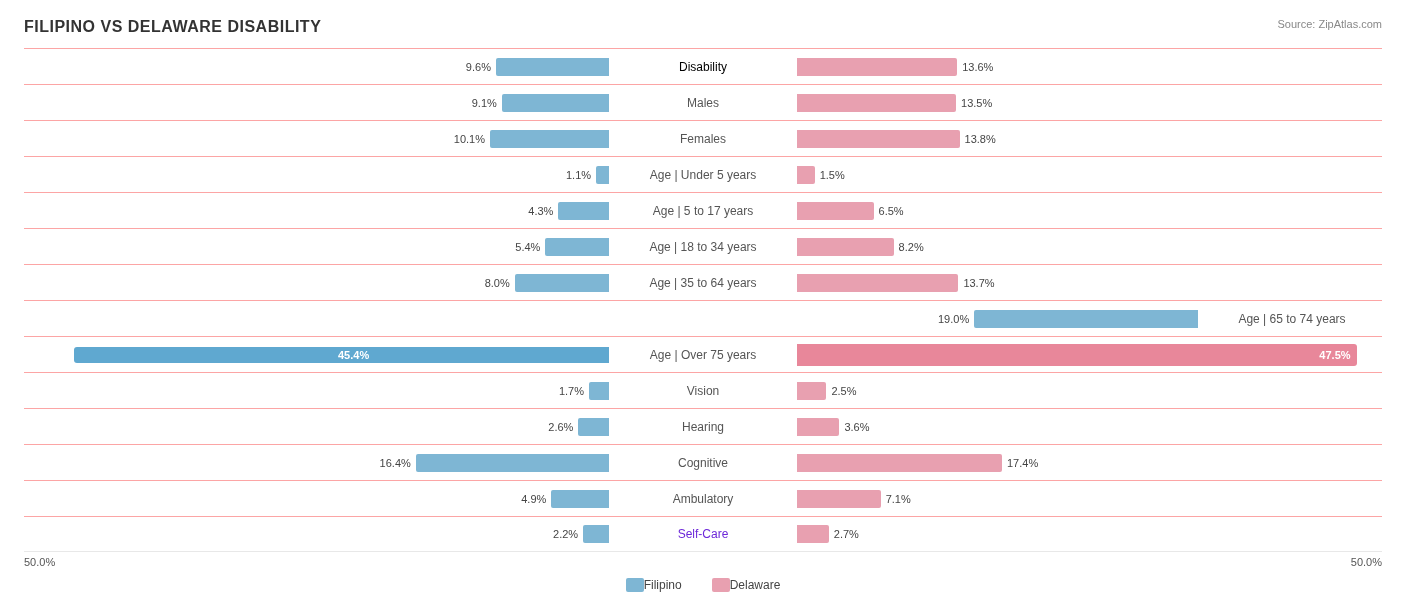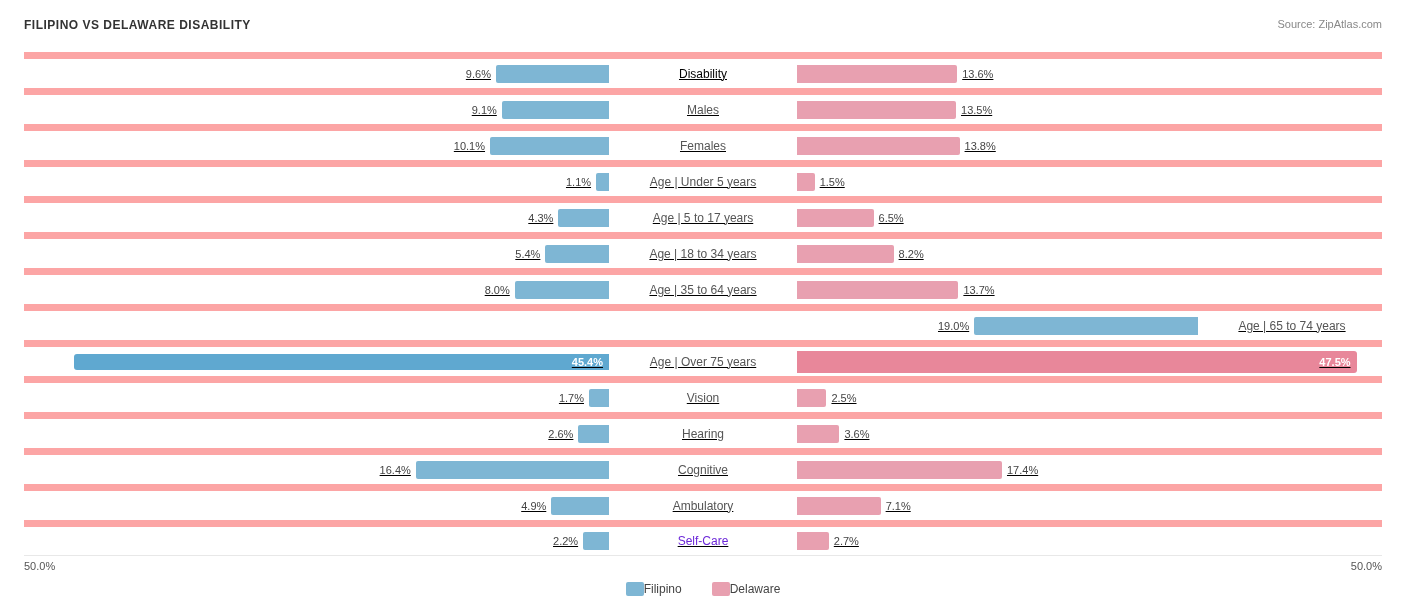--- a/index.html
+++ b/index.html
@@ -8,45 +8,44 @@
       font-family: Arial, sans-serif;
       width: 1406px;
       min-height: 612px;
     }
     .chart-container {
       width: 1406px;
       padding: 18px 24px 18px 24px;
       position: relative;
     }
     .chart-title {
-      font-size: 12px;
+      font-size: 16px;
       font-weight: bold;
       color: #333;
       text-transform: uppercase;
       letter-spacing: 0.5px;
-      margin-bottom: 20px;
+      margin-bottom: 12px;
     }
     .source {
       position: absolute;
       top: 18px;
       right: 24px;
       font-size: 11px;
       color: #888;
     }
     .chart-area {
       margin-top: 10px;
       position: relative;
     }
     .bar-row {
       display: flex;
       align-items: center;
       height: 36px;
       position: relative;
-      border-top: 7px solid #fca5a5;
-      text-decoration: underline;
+      border-top: 1px solid #fca5a5;
     }
     .bar-row:last-of-type {
       border-bottom: 1px solid #e8e8e8;
     }
     
     
     
     
     
     
@@ -258,21 +257,21 @@
               <div style="width:223.82px; height:18px; background:#7eb6d4; border-radius:2px 0 0 2px; display:inline-block;"></div>
             </div>
           </div>
           <div class="center-label" style="font-size:12px;color:#555;text-align:center;width:180px;flex-shrink:0;">Age | 65 to 74 years</div>
         </div>
       </div>
       <div class="bar-row">
         <div class="row-inner" style="position:relative;">
           <div class="left-section" style="position:relative;">
             <div class="left-bar-wrap" style="position:relative; justify-content:flex-end;">
-              <div style="width:534.8119999999999px; height:16px; background:#5fa8d0; border-radius:3px 0 0 3px; display:flex; align-items:center; justify-content:flex-end;padding-left:24px;">
+              <div style="width:534.8119999999999px; height:16px; background:#5fa8d0; border-radius:3px 0 0 3px; display:flex; align-items:center; justify-content:center;padding-left:24px;">
                 <span style="font-size:11px;color:#fff;font-weight:bold;white-space:nowrap;padding:0 6px;">45.4%</span>
               </div>
             </div>
           </div>
           <div class="center-label" style="font-size:12px;color:#555;text-align:center;width:180px;flex-shrink:0;">Age | Over 75 years</div>
           <div class="right-section">
             <div class="right-bar-wrap">
               <div style="width:559.55px; height:22px; background:#e8879a; border-radius:0 3px 3px 0; display:flex; align-items:center; justify-content:flex-end;">
                 <span style="font-size:11px;color:#fff;font-weight:bold;white-space:nowrap;padding:0 6px;">47.5%</span>
               </div>

